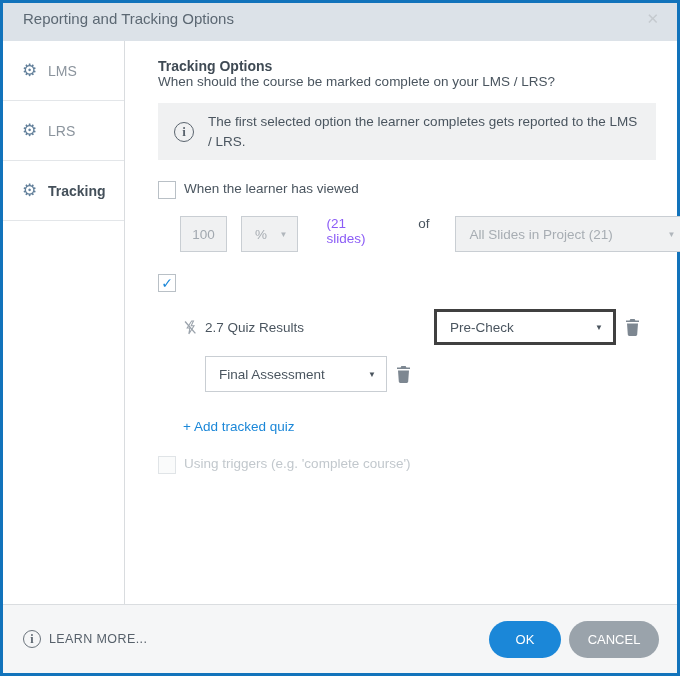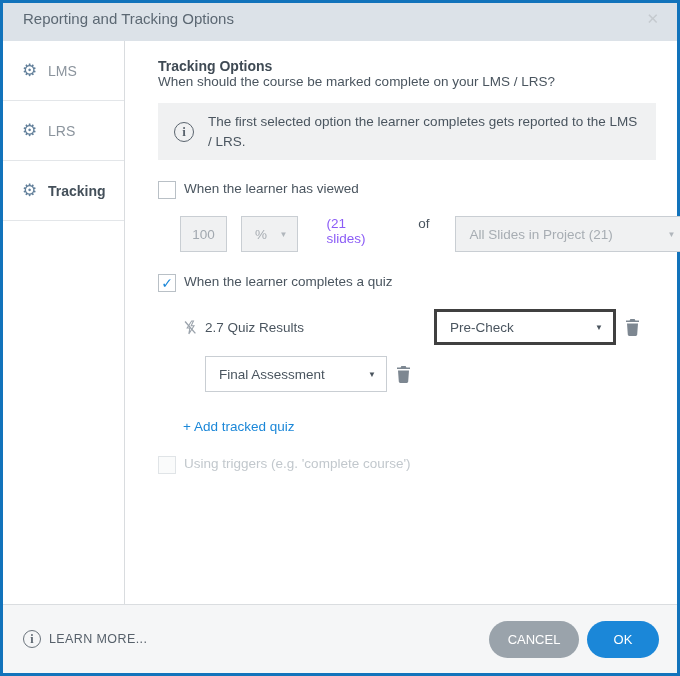--- a/index.html
+++ b/index.html
@@ -142,21 +142,20 @@
         <div class="fake-select scope-select disabled">
           <span class="sel-text">All Slides in Project (21)</span>
           <span class="caret">▼</span>
         </div>
       </div>
 
       <div class="check-row">
         <span class="checkbox">
           <span class="mark">✓</span>
         </span>
-        <span class="check-label">When the learner completes a quiz</span>
       </div>
 
       <div class="quiz-rows">
 
         <div class="quiz-row">
           <span class="row-icon">
             <svg width="15" height="15" viewBox="0 0 16 16">
               <path d="M9.2 1 L4.4 8.6 h2.9 L6.2 14.8 L11.8 6.2 H8.7 L11.2 1 Z" fill="none" stroke="#9aa2ab" stroke-width="1.1"></path>
               <line x1="2.2" y1="1.6" x2="13.2" y2="14.2" stroke="#9aa2ab" stroke-width="1.4"></line>
             </svg>
@@ -198,17 +197,17 @@
       </div>
     </div>
 
   </div>
 
   <div class="footer">
     <span class="learn-more">
       <span class="learn-circle">i</span>
       <span class="learn-text">LEARN MORE...</span>
     </span>
+    <button class="btn btn-ok">OK</button>
     <button class="btn btn-cancel">CANCEL</button>
-    <button class="btn btn-ok">OK</button>
   </div>
 
 </div>
 
 </body></html>

